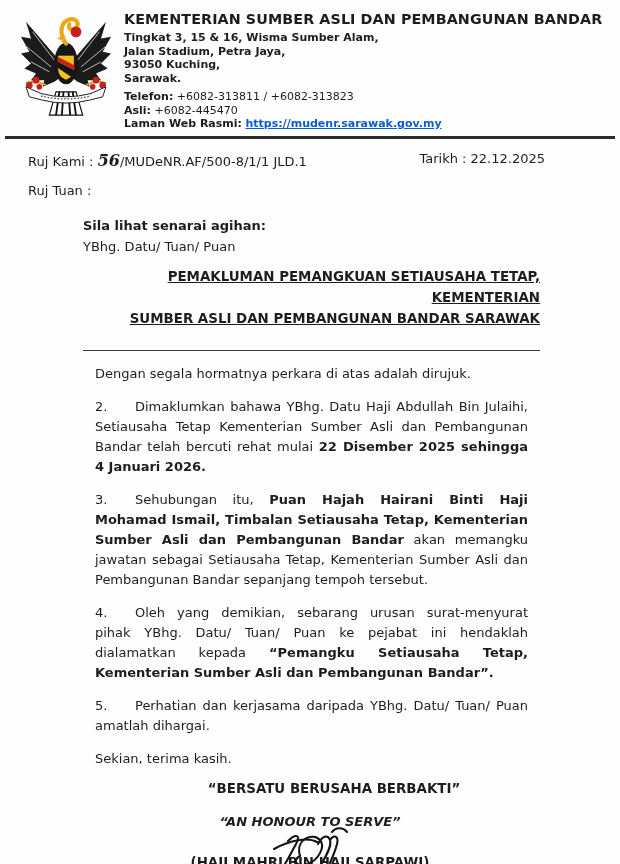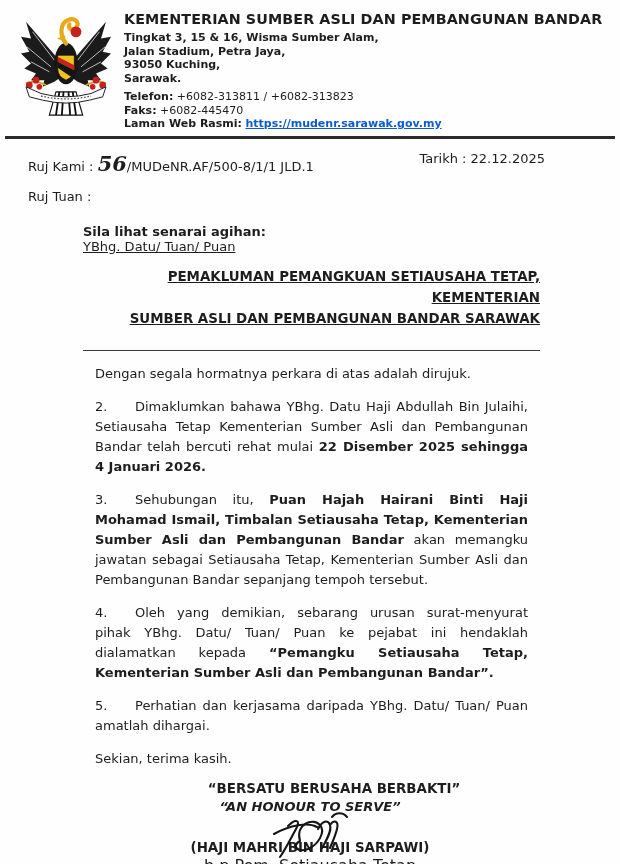--- a/index.html
+++ b/index.html
@@ -13,38 +13,38 @@
   .crest{width:100px;height:116px;flex:0 0 auto;}
   .header-text{margin-left:8px;padding-top:3px;}
   .ministry{font-size:14.3px;font-weight:bold;letter-spacing:.1px;margin:0 0 4px;}
   .addr{font-size:11px;font-weight:bold;line-height:13.5px;}
   .contact{margin-top:5px;font-size:11px;line-height:13.5px;}
   .contact b{font-weight:bold;}
   .weblink{color:#0b5bd3;text-decoration:underline;font-weight:bold;}
   .top-rule{height:3px;background:#2b2b2b;margin:5px 5px 0;}
   
   .ref-row{display:flex;justify-content:space-between;padding:12px 75px 0 28px;font-size:13px;}
-  .hand56{font-family:"DejaVu Serif",serif;font-weight:bold;font-style:italic;font-size:21px;}
+  .hand56{font-family:"DejaVu Serif",serif;font-weight:bold;font-style:italic;font-size:16px;}
   .ruj-tuan{padding:13px 12px 0 28px;font-size:13px;}
   
   .content{padding:0 80px 0 83px;}
   .dist-note{font-weight:bold;font-size:13px;margin-top:20px;}
-  .salutation{font-size:13px;margin-top:0;text-decoration:underline;}
+  .salutation{font-size:13px;margin-top:6px;}
   .subject{
     text-align:right;font-weight:bold;font-size:13.4px;line-height:21px;
     margin-top:12px;padding-bottom:21px;border-bottom:1.5px solid #3a3a3a;text-decoration:underline;
   }
   .para{font-size:13px;line-height:20px;text-align:justify;margin:13px 12px 0;}
   .pnum{display:inline-block;width:40px;}
   .para b{font-weight:bold;}
   .closing{text-align:left;}
   
   .footer{text-align:center;margin-top:12px;}
   .motto-my{font-weight:bold;font-size:13.4px;padding-left:48px;}
-  .motto-en{font-weight:bold;font-style:italic;font-size:13px;margin-top:3px;}
+  .motto-en{font-weight:bold;font-style:italic;font-size:13px;margin-top:18px;}
   .sig{height:44px;margin:-4px auto -16px;position:relative;}
   .sig svg{display:inline-block;}
   .signer-name{font-weight:bold;font-size:13.4px;margin-top:2px;}
   .signer-title{font-size:16px;margin-top:1px;}
 </style>
 </head>
 <body>
 
 <div class="page">
 
@@ -83,21 +83,21 @@
       </svg>
     </div>
     <div class="header-text">
       <div class="ministry">KEMENTERIAN SUMBER ASLI DAN PEMBANGUNAN BANDAR</div>
       <div class="addr">Tingkat 3, 15 &amp; 16, Wisma Sumber Alam,</div>
       <div class="addr">Jalan Stadium, Petra Jaya,</div>
       <div class="addr">93050 Kuching,</div>
       <div class="addr">Sarawak.</div>
       <div class="contact">
         <div><b>Telefon:</b> <span>+6082-313811 / +6082-313823</span></div>
-        <div><b>Faks:</b> <span>+6082-445470</span></div>
+        <div><b>Asli:</b> <span>+6082-445470</span></div>
         <div><b>Laman Web Rasmi:</b> <span class="weblink">https://mudenr.sarawak.gov.my</span></div>
       </div>
     </div>
   </div>
 
   <div class="top-rule"></div>
 
   <div class="ref-row">
     <div>
       <span>Ruj Kami :</span>

